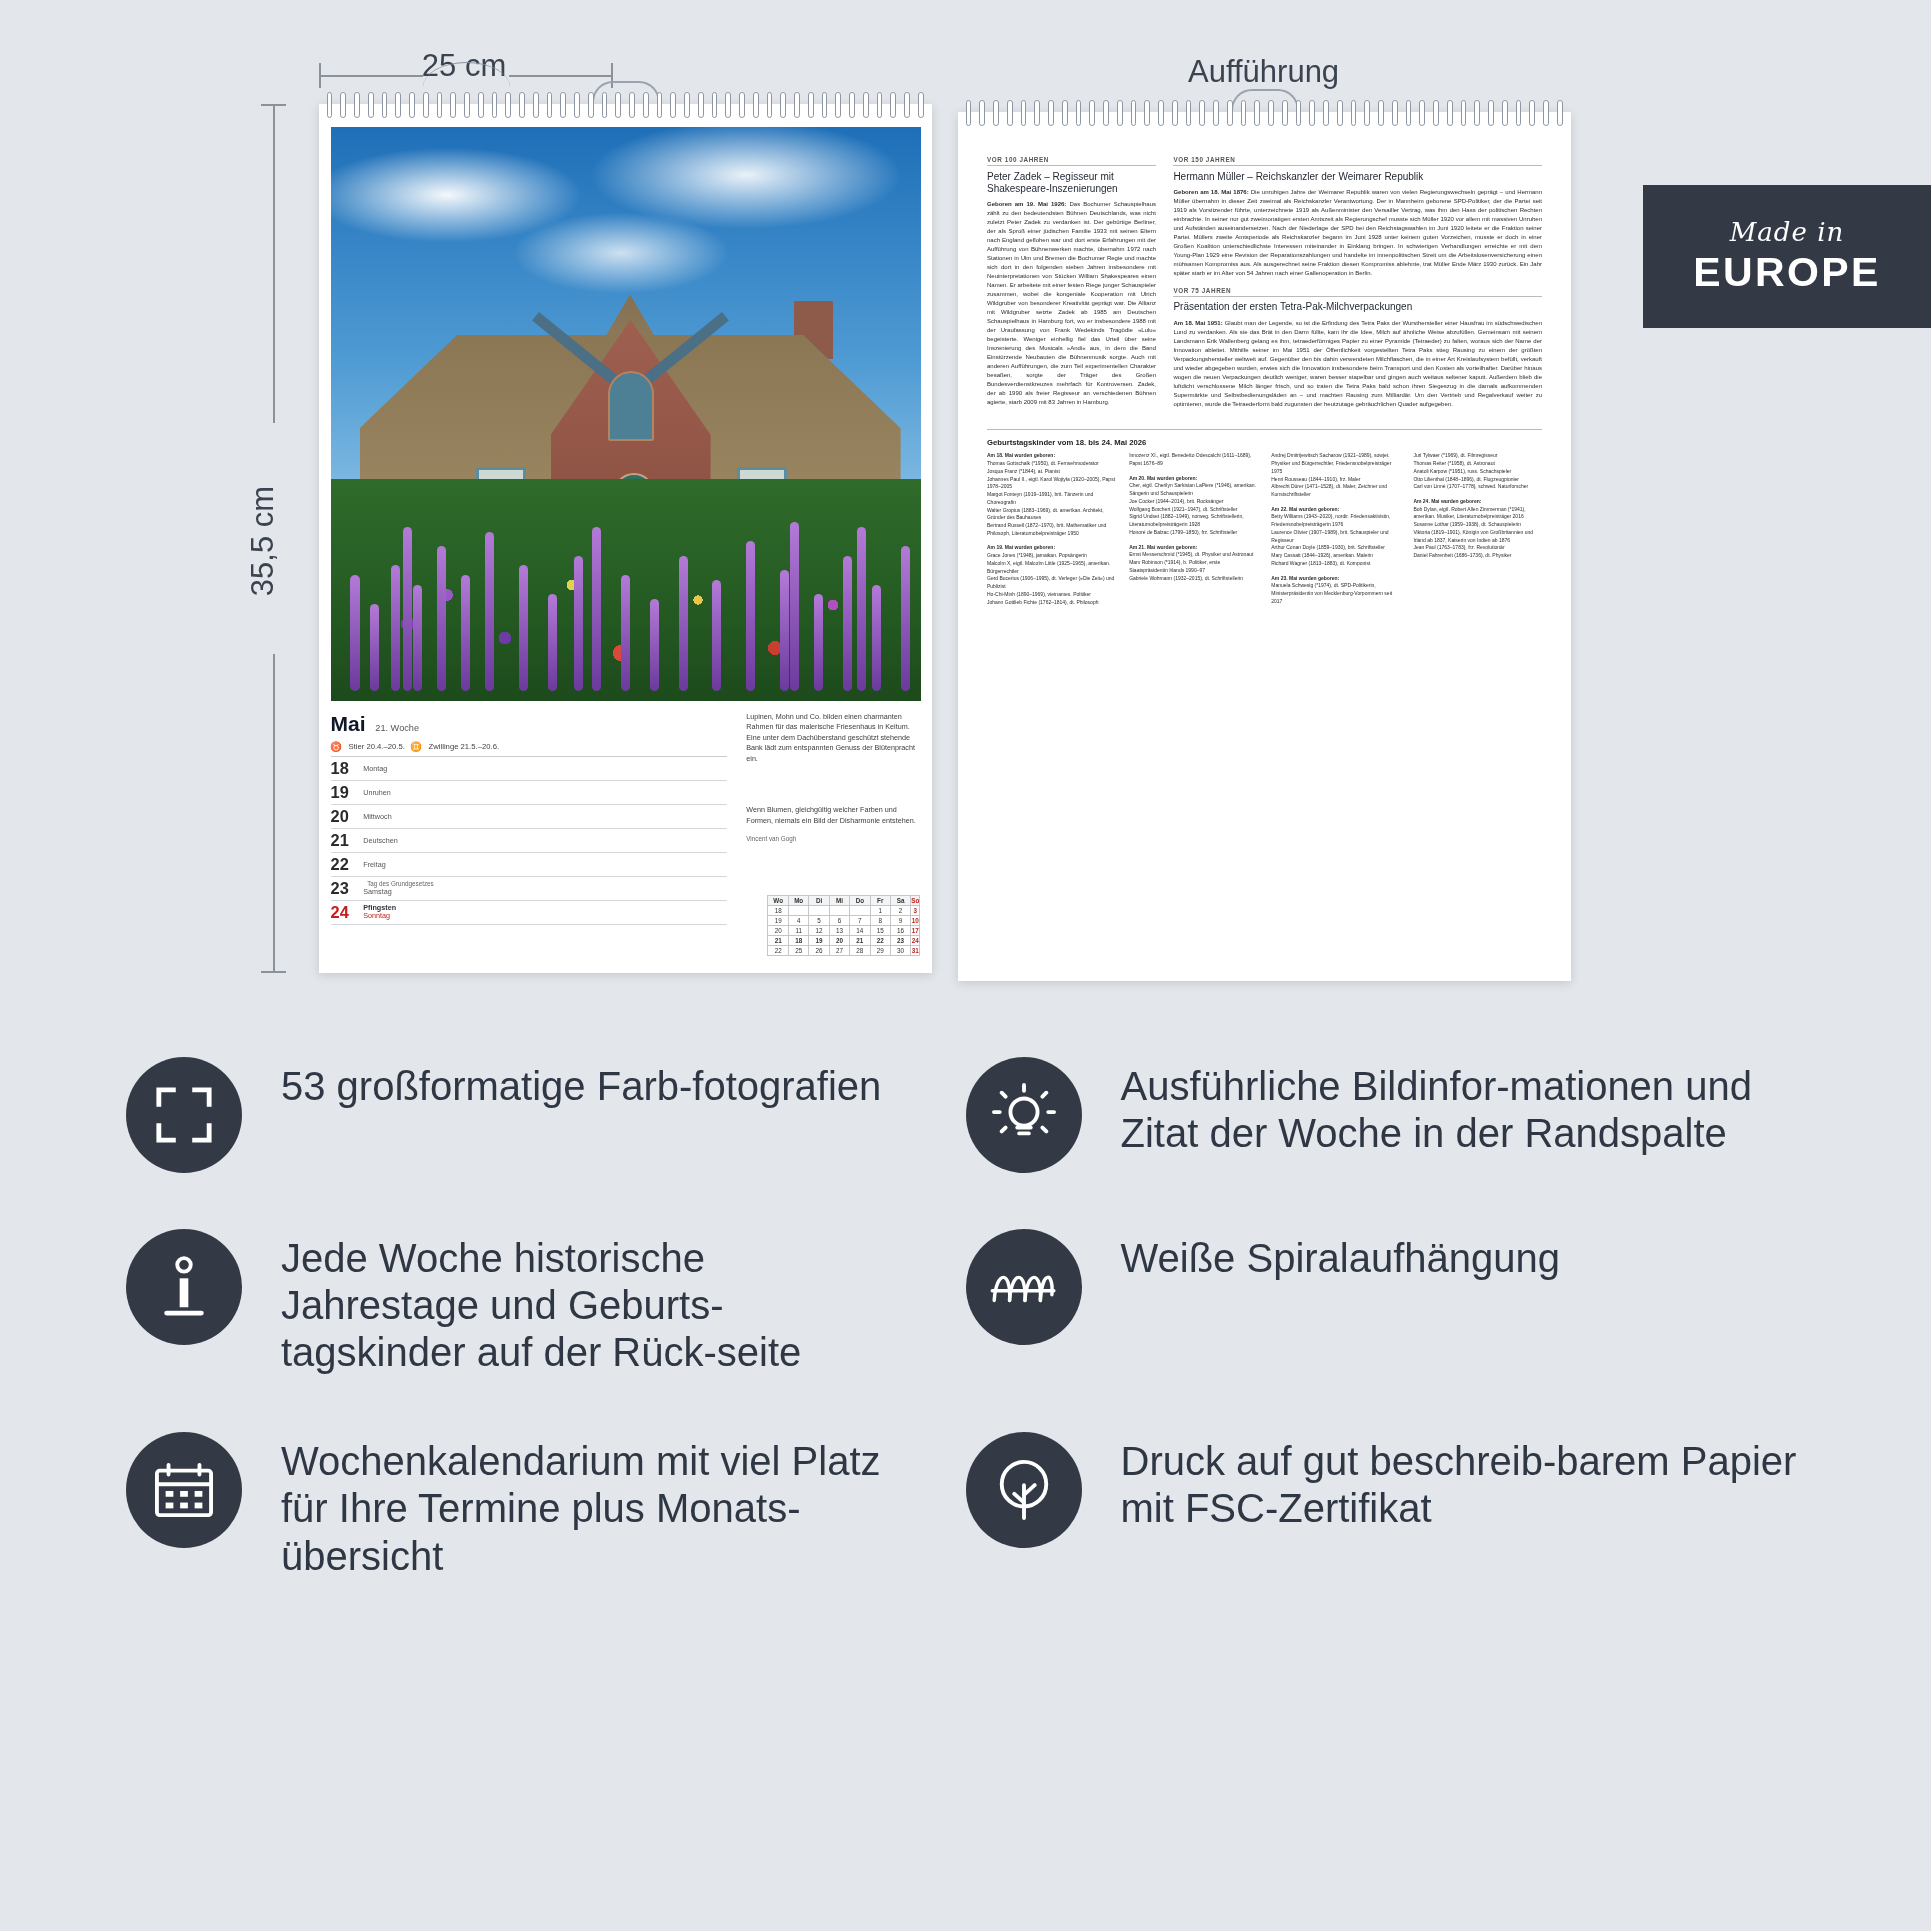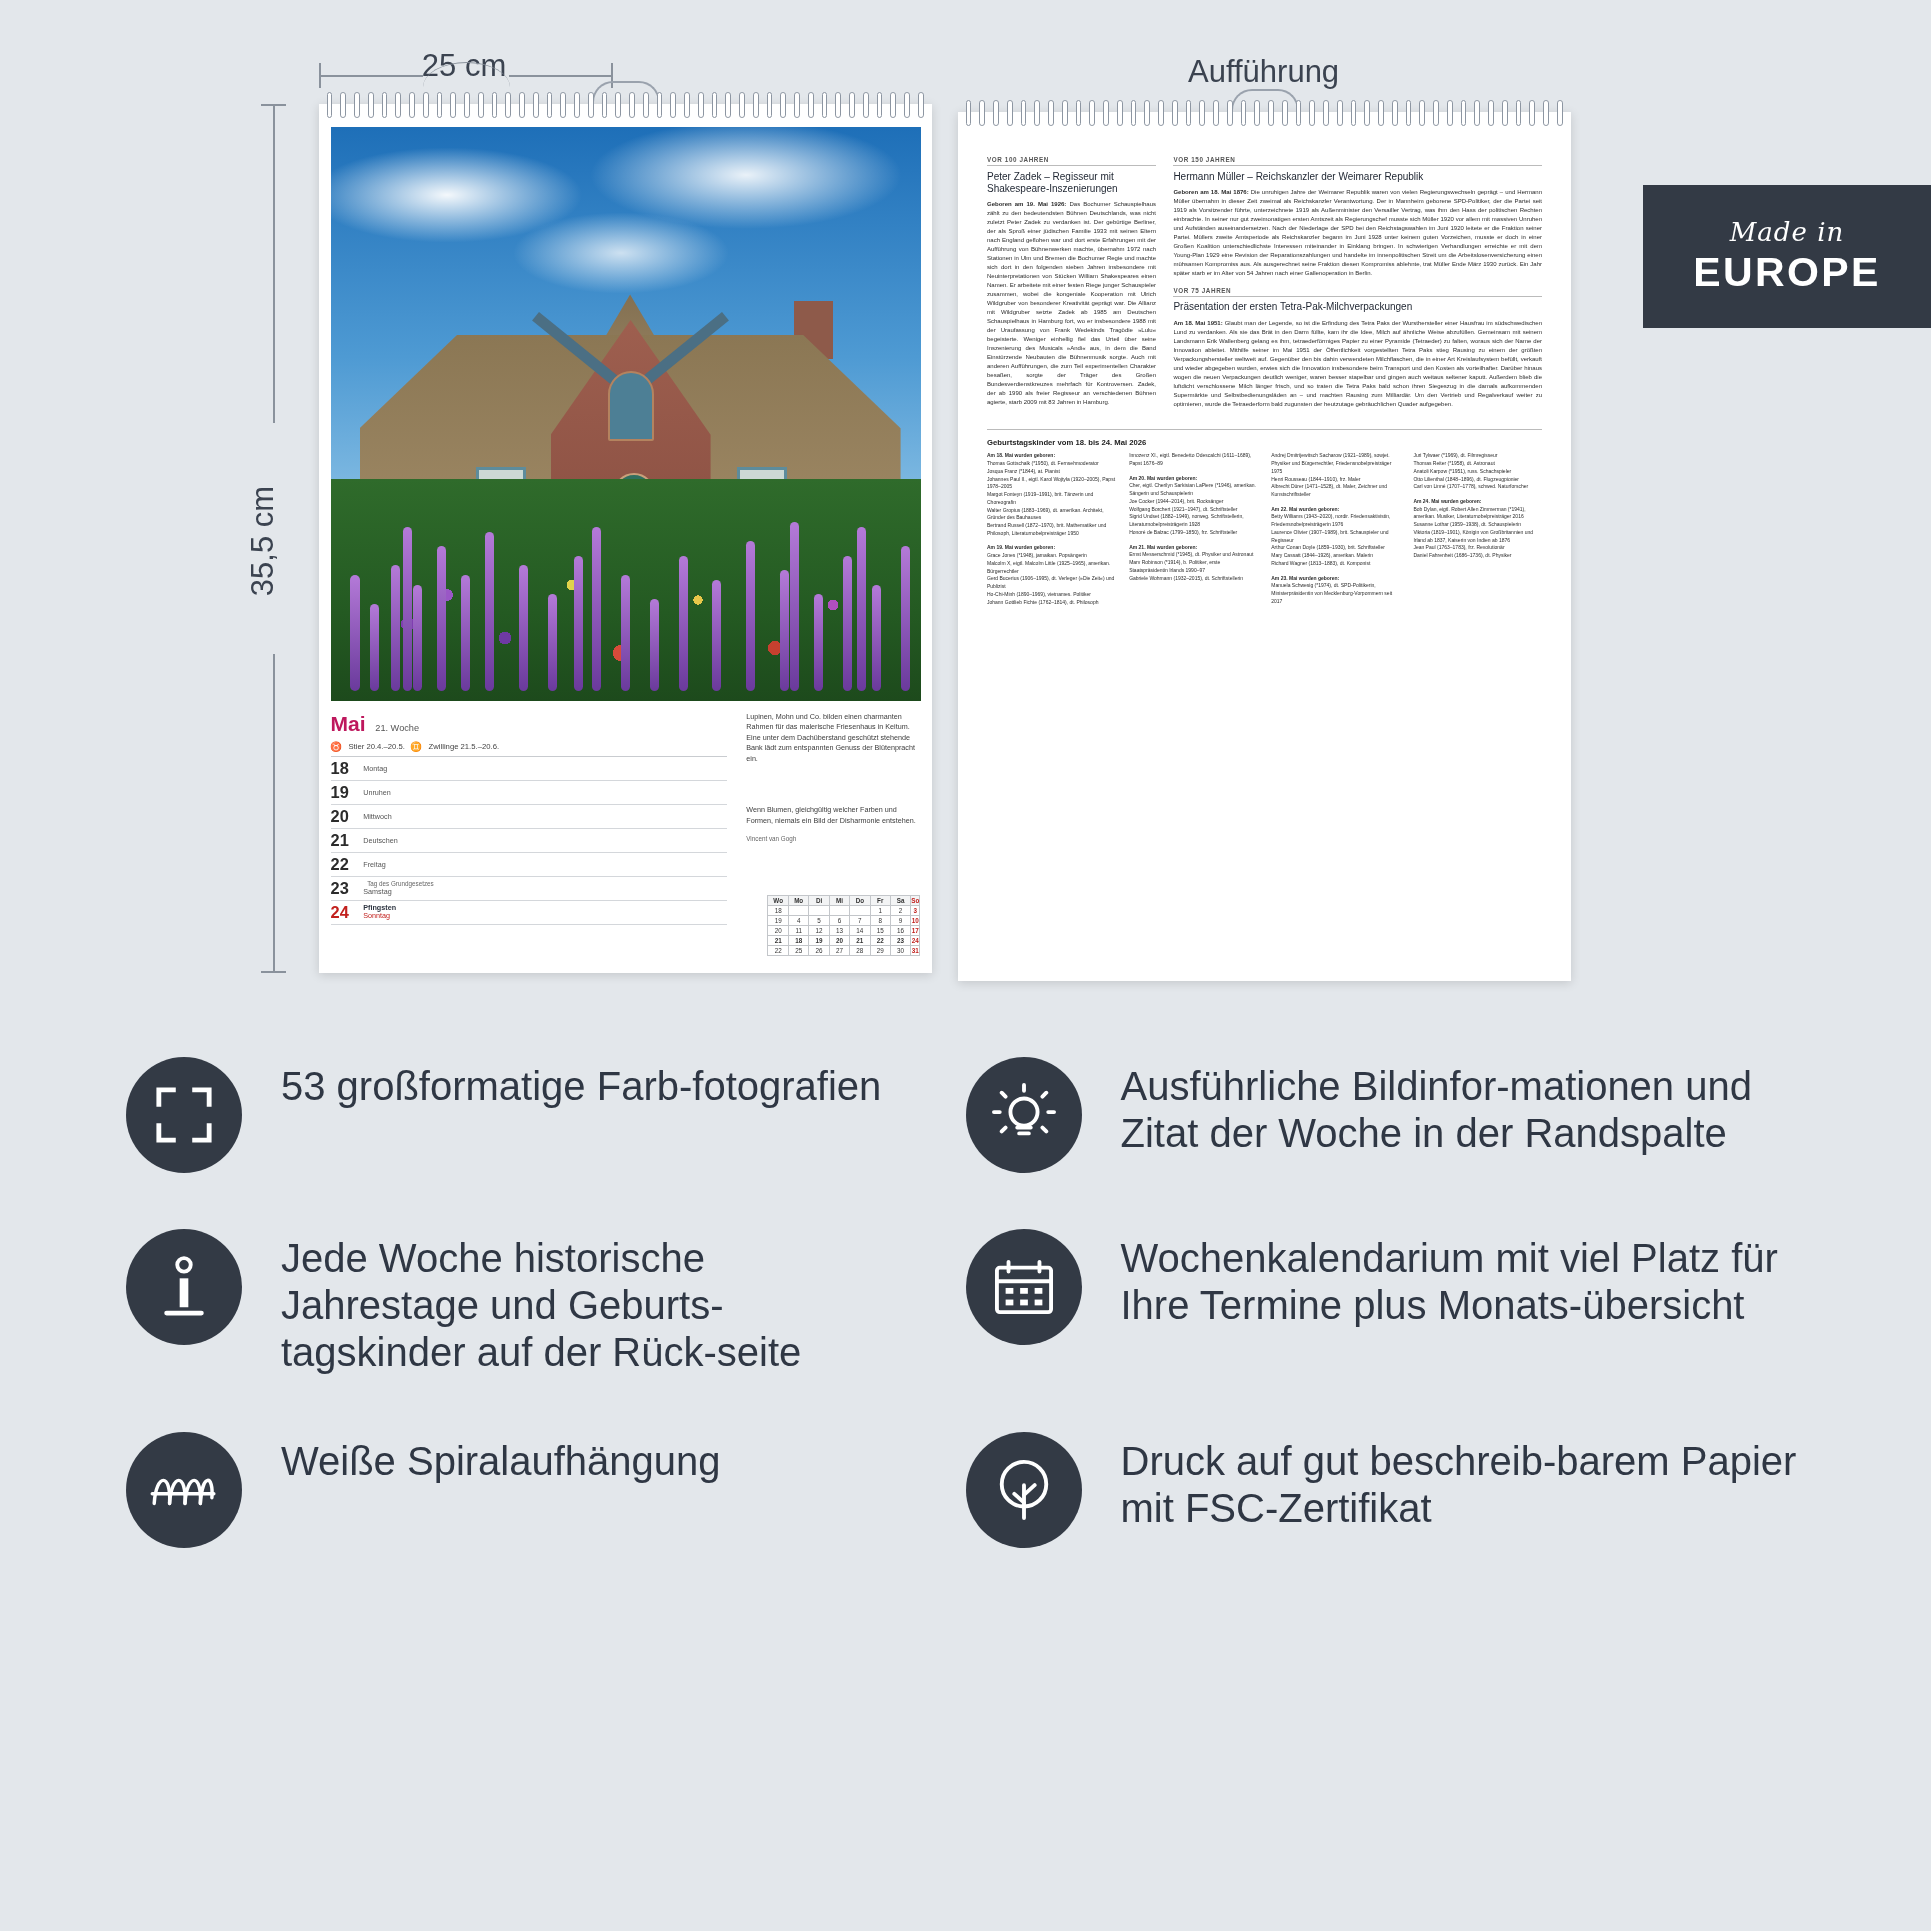--- a/index.html
+++ b/index.html
@@ -227,21 +227,21 @@
   
   .cal {
     position: absolute;
     left: 11.6px; top: 608px; right: 11.6px; bottom: 17.4px;
     display: flex;
   }
   .cal-left { width: 406px; position: relative; padding-right: 9.7px; }
   .cal-right { flex: 1; position: relative; padding-left: 9.7px; }
 
   .month-row { display: flex; align-items: baseline; gap: 9.7px; }
-  .month-name { font-size: 21px; font-weight: 700; color: #be185d; }
+  .month-name { font-size: 21px; font-weight: 700; color: #0f172a; }
   .week-no { font-size: 9.2px; color: #555; }
   .zodiac-row {
     display: flex; align-items: center; gap: 5.8px;
     font-size: 7.7px; color: #444; margin-top: 4.8px;
     border-bottom: 1px solid #c9ccd0; padding-bottom: 3.9px;
   }
   .zodiac-row .glyph { font-size: 9.7px; }
 
   .day {
     display: flex; align-items: center; gap: 7.7px;
@@ -686,52 +686,52 @@
         <circle cx="28" cy="10" r="7"></circle>
         <path d="M28 24v30" stroke-width="9"></path>
         <path d="M10 60h36" stroke-width="5" stroke-linecap="round"></path>
       </svg>
     </div>
     <div class="f-text">Jede Woche historische Jahrestage und Geburts-tagskinder auf der Rück-seite</div>
   </div>
 
   <div class="feature">
     <div class="f-icon">
+      <svg width="68" height="50" viewBox="0 0 70 52" fill="none" stroke="#fff" stroke-width="3.6" stroke-linecap="round">
+        <path d="M4 40 C6 8, 22 8, 20 40"></path>
+        <path d="M20 40 C22 8, 38 8, 36 40"></path>
+        <path d="M36 40 C38 8, 54 8, 52 40"></path>
+        <path d="M52 40 C54 8, 66 10, 64 34"></path>
+        <path d="M2 30 H66"></path>
+      </svg>
+    </div>
+    <div class="f-text">Weiße Spiralaufhängung</div>
+  </div>
+
+  <div class="feature">
+    <div class="f-icon">
       <svg width="62" height="58" viewBox="0 0 64 60" fill="none" stroke="#fff" stroke-width="4">
         <rect x="4" y="10" width="56" height="46" rx="3"></rect>
         <path d="M4 24h56"></path>
         <path d="M16 4v10M48 4v10" stroke-linecap="round"></path>
         <g fill="#fff" stroke="none">
           <rect x="13" y="31" width="8" height="6"></rect>
             <rect x="28" y="31" width="8" height="6"></rect>
             <rect x="43" y="31" width="8" height="6"></rect>
           <rect x="13" y="43" width="8" height="6"></rect>
             <rect x="28" y="43" width="8" height="6"></rect>
             <rect x="43" y="43" width="8" height="6"></rect>
         </g>
       </svg>
     </div>
     <div class="f-text">Wochenkalendarium mit viel Platz für Ihre Termine plus Monats-übersicht</div>
   </div>
 
   <div class="feature">
     <div class="f-icon">
-      <svg width="68" height="50" viewBox="0 0 70 52" fill="none" stroke="#fff" stroke-width="3.6" stroke-linecap="round">
-        <path d="M4 40 C6 8, 22 8, 20 40"></path>
-        <path d="M20 40 C22 8, 38 8, 36 40"></path>
-        <path d="M36 40 C38 8, 54 8, 52 40"></path>
-        <path d="M52 40 C54 8, 66 10, 64 34"></path>
-        <path d="M2 30 H66"></path>
-      </svg>
-    </div>
-    <div class="f-text">Weiße Spiralaufhängung</div>
-  </div>
-
-  <div class="feature">
-    <div class="f-icon">
       <svg width="60" height="64" viewBox="0 0 62 66" fill="none" stroke="#fff" stroke-width="4" stroke-linecap="round">
         <circle cx="31" cy="27" r="23"></circle>
         <path d="M31 62V28"></path>
         <path d="M31 38l11-10M31 46l-10-9"></path>
       </svg>
     </div>
     <div class="f-text">Druck auf gut beschreib-barem Papier mit FSC-Zertifikat</div>
   </div>
 
 </div>

